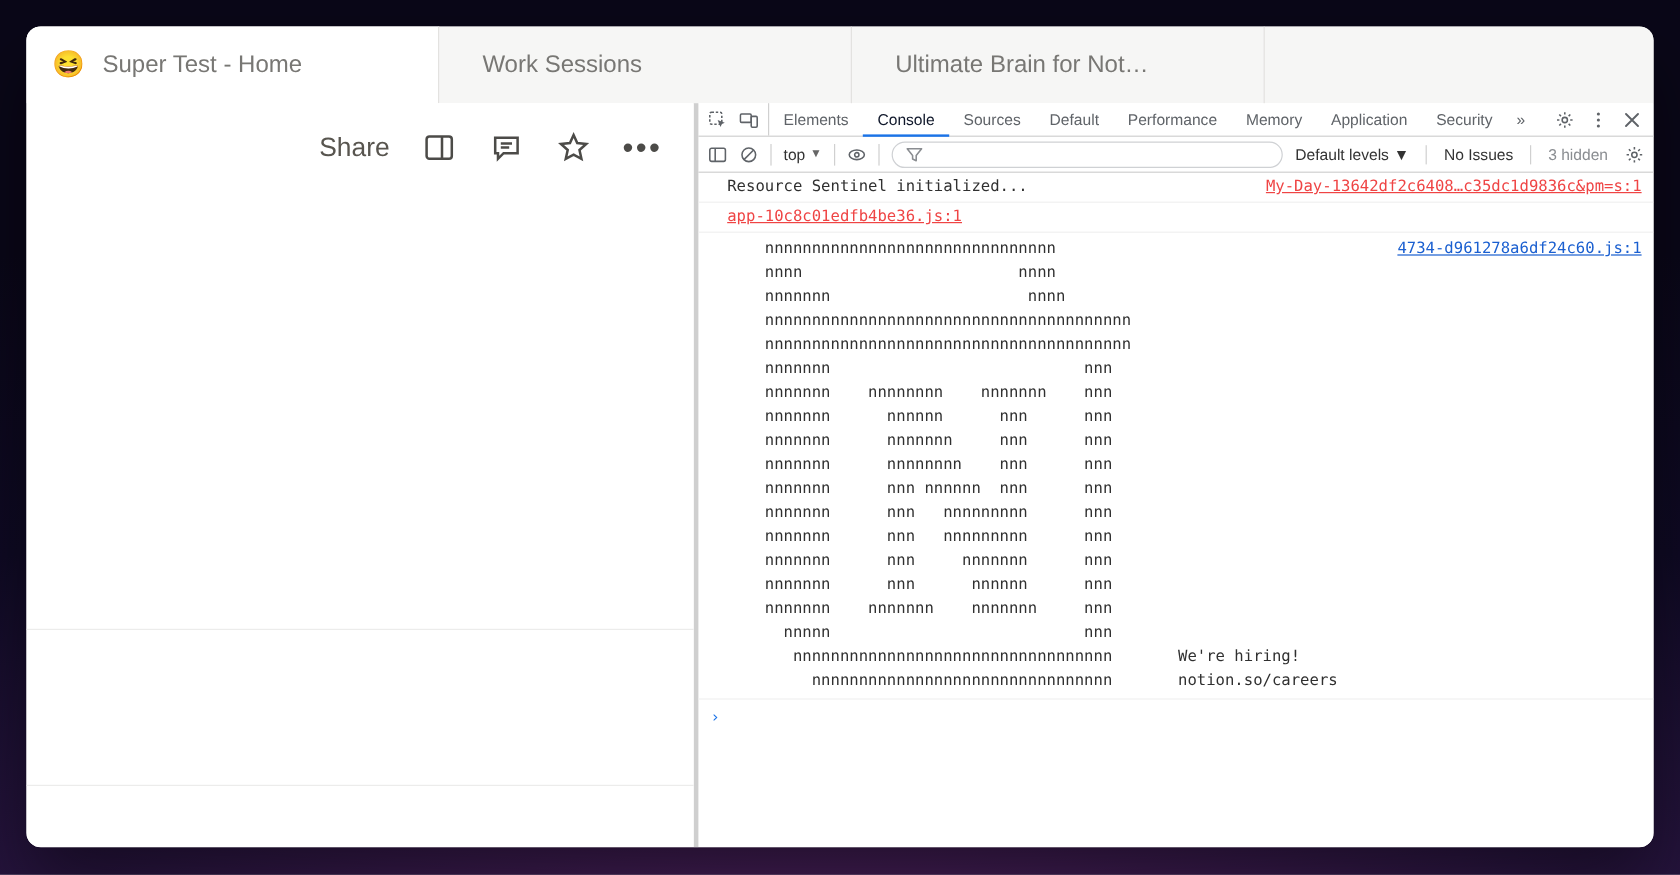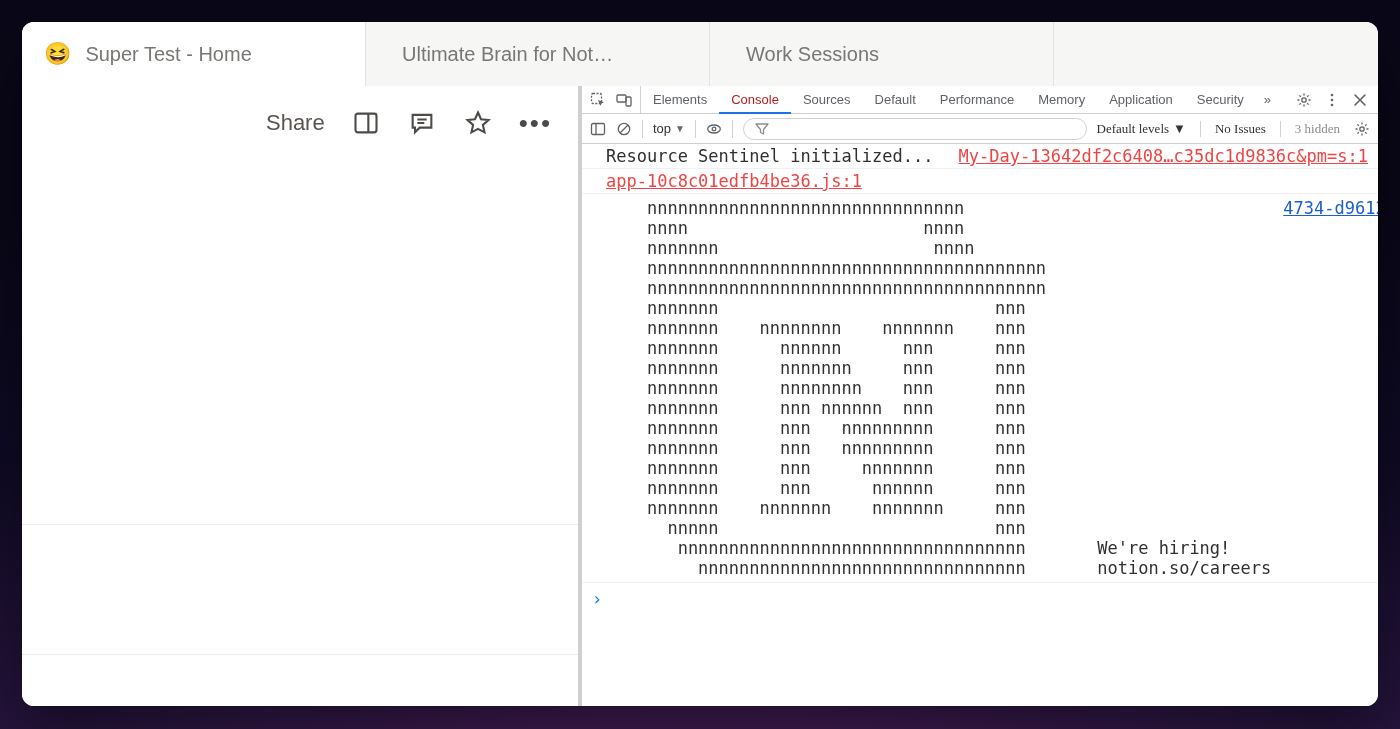--- a/index.html
+++ b/index.html
@@ -118,21 +118,21 @@
   .dt-left-icons svg { width:16px; height:16px; }
   .dt-tabbar { display:flex; align-items:stretch; }
   .dt-tab {
     padding: 0 12px;
     display: flex; align-items: center;
     color: #5f6368;
     cursor: pointer;
     font-size: 13px;
   }
   .dt-tab.active {
-    color: #b91c1c;
+    color: #0f172a;
     border-bottom: 2px solid #1a73e8;
     margin-bottom: -1px;
   }
   .dt-tab.more { padding: 0 8px; }
   .dt-right-icons {
     margin-left: auto;
     display: flex; align-items: center;
     gap: 12px;
     padding: 0 10px;
     color: #5f6368;
@@ -173,31 +173,30 @@
   }
   .filter-box input {
     border: none; outline: none; flex:1;
     font-size: 13px; color:#333; background:transparent;
   }
   .tb-right {
     margin-left: auto;
     display:flex; align-items:center; gap:14px;
     color:#5f6368;
     font-size:13px;
-    font-family:Liberation Serif, serif;
   }
   .tb-right .lvl, .tb-right .noissues { cursor:pointer; color:#333; display:flex; align-items:center; gap:4px;}
   .tb-right .hidden { color:#8a8d91; }
   .tb-right .sep2 { width:1px; height:16px; background:#d0d0d0; }
 
   .console-body {
     flex:1;
     overflow:auto;
     font-family: ui-monospace, Menlo, Consolas, monospace;
-    font-size: 17px;
+    font-size: 13px;
     line-height: 20px;
     color:#303030;
     padding-bottom: 20px;
   }
   .log-row {
     display:flex;
     padding: 2px 10px 2px 24px;
     border-bottom: 1px solid #f0f0f0;
     gap: 12px;
   }
@@ -221,38 +220,38 @@
 </style>
 </head>
 <body>
 
 <div class="window">
 
   <div class="tabstrip">
     <div class="tab active">
       <span class="tab-icon">😆</span>
       <span>Super Test - Home</span>
-    </div>
-    <div class="tab">
-      <span class="tab-icon">
-        <svg viewBox="0 0 24 24">
-            <path d="M3 11l9-8 9 8v10a1 1 0 0 1-1 1h-5v-7h-6v7H4a1 1 0 0 1-1-1z" fill="#3d7bd9"></path>
-          </svg>
-      </span>
-      <span>Ultimate Brain for Not…</span>
     </div>
     <div class="tab">
       <span class="tab-icon">
         <svg viewBox="0 0 24 24">
             <circle cx="12" cy="13" r="8" fill="none" stroke="#d9655a" stroke-width="2"></circle>
             <path d="M12 9v4l3 2" stroke="#d9655a" stroke-width="2" fill="none" stroke-linecap="round"></path>
             <path d="M9 3h6" stroke="#d9655a" stroke-width="2" stroke-linecap="round"></path>
           </svg>
       </span>
       <span>Work Sessions</span>
+    </div>
+    <div class="tab">
+      <span class="tab-icon">
+        <svg viewBox="0 0 24 24">
+            <path d="M3 11l9-8 9 8v10a1 1 0 0 1-1 1h-5v-7h-6v7H4a1 1 0 0 1-1-1z" fill="#3d7bd9"></path>
+          </svg>
+      </span>
+      <span>Ultimate Brain for Not…</span>
     </div>
     <div class="tabstrip-rest"></div>
   </div>
 
   <div class="main">
 
     <div class="app-pane">
       <div class="topbar">
         <span class="share">Share</span>
         <span class="icn">

